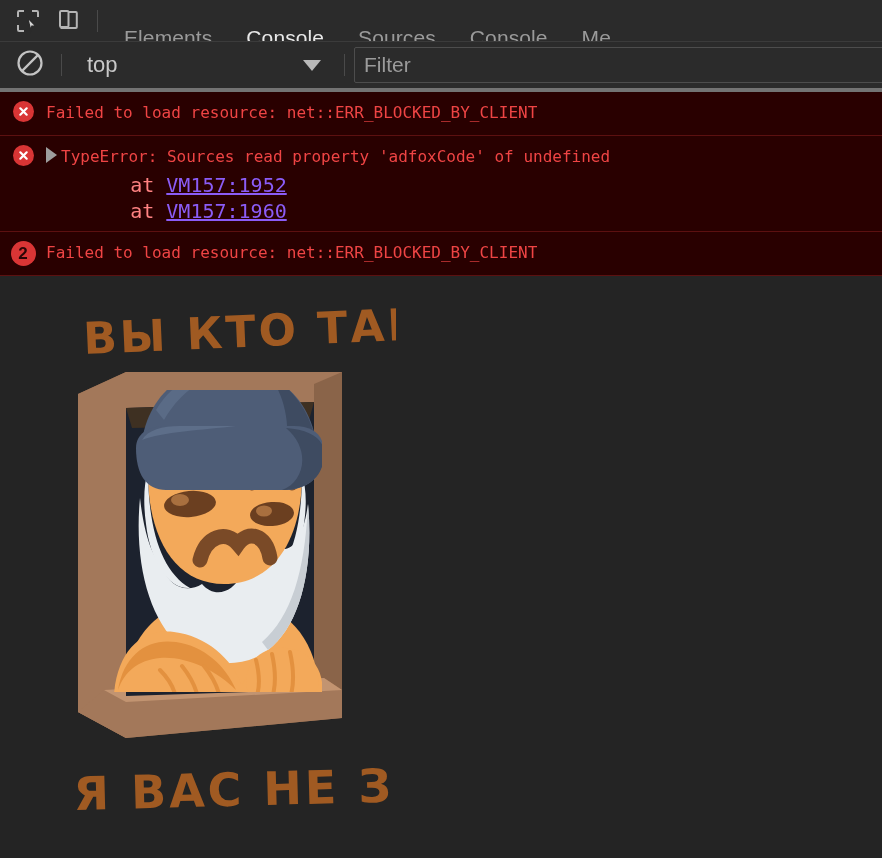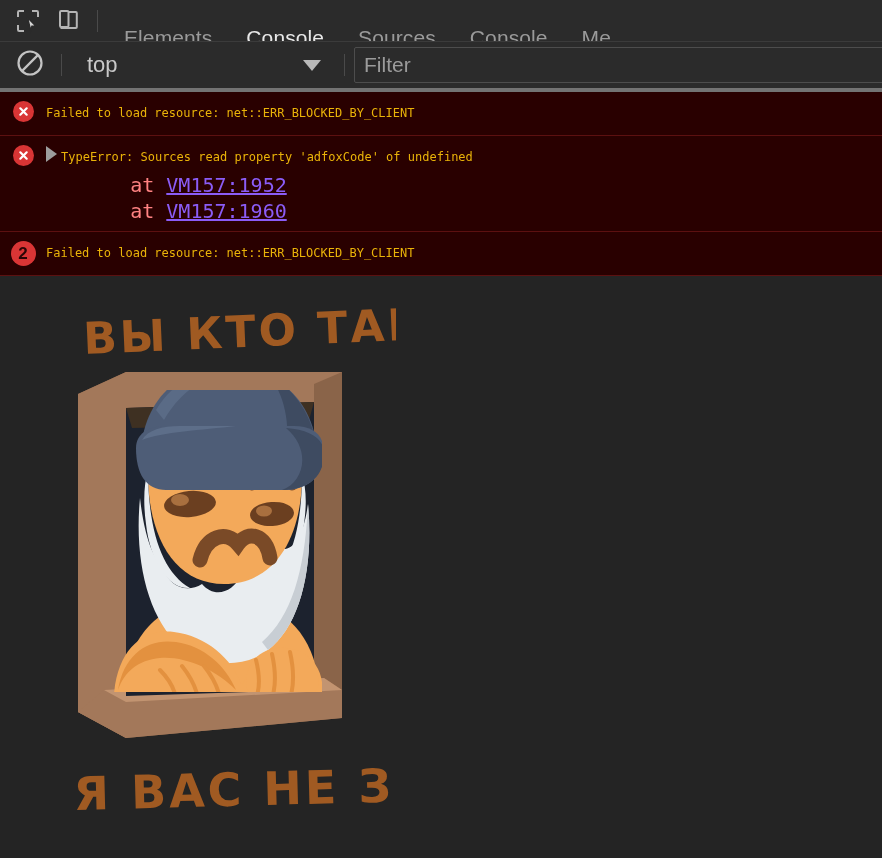--- a/index.html
+++ b/index.html
@@ -182,22 +182,22 @@
     display: flex;
     align-items: center;
     justify-content: center;
     flex: 0 0 auto;
   }
   .msg-body {
     flex: 1 1 auto;
     min-width: 0;
   }
   .msg-text {
-    color: #eab308;
-    font-size: 12px;
+    color: #ef4444;
+    font-size: 16px;
     line-height: 30px;
     white-space: pre;
   }
   .disclosure {
     display: inline-block;
     width: 0; height: 0;
     border-top: 8px solid transparent;
     border-bottom: 8px solid transparent;
     border-left: 11px solid #9d9d9d;
     margin-right: 4px;

